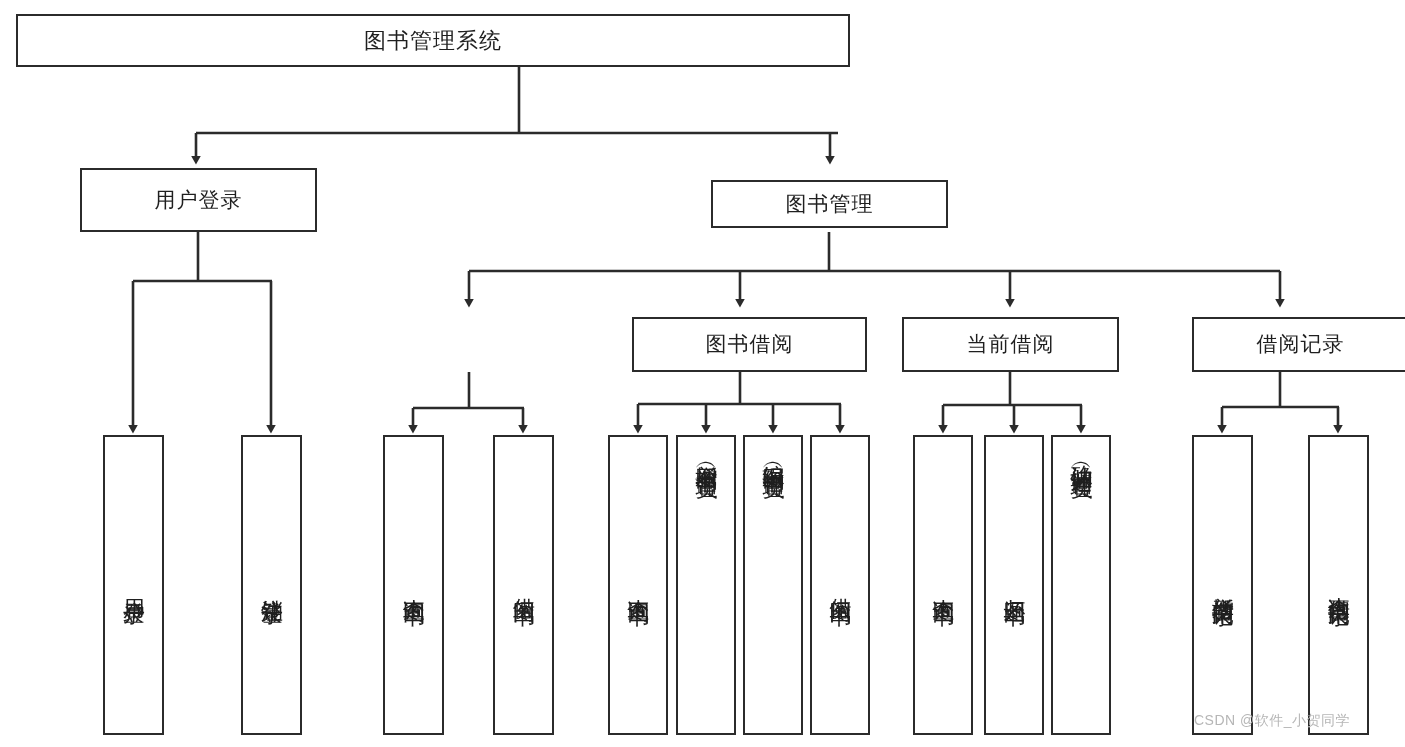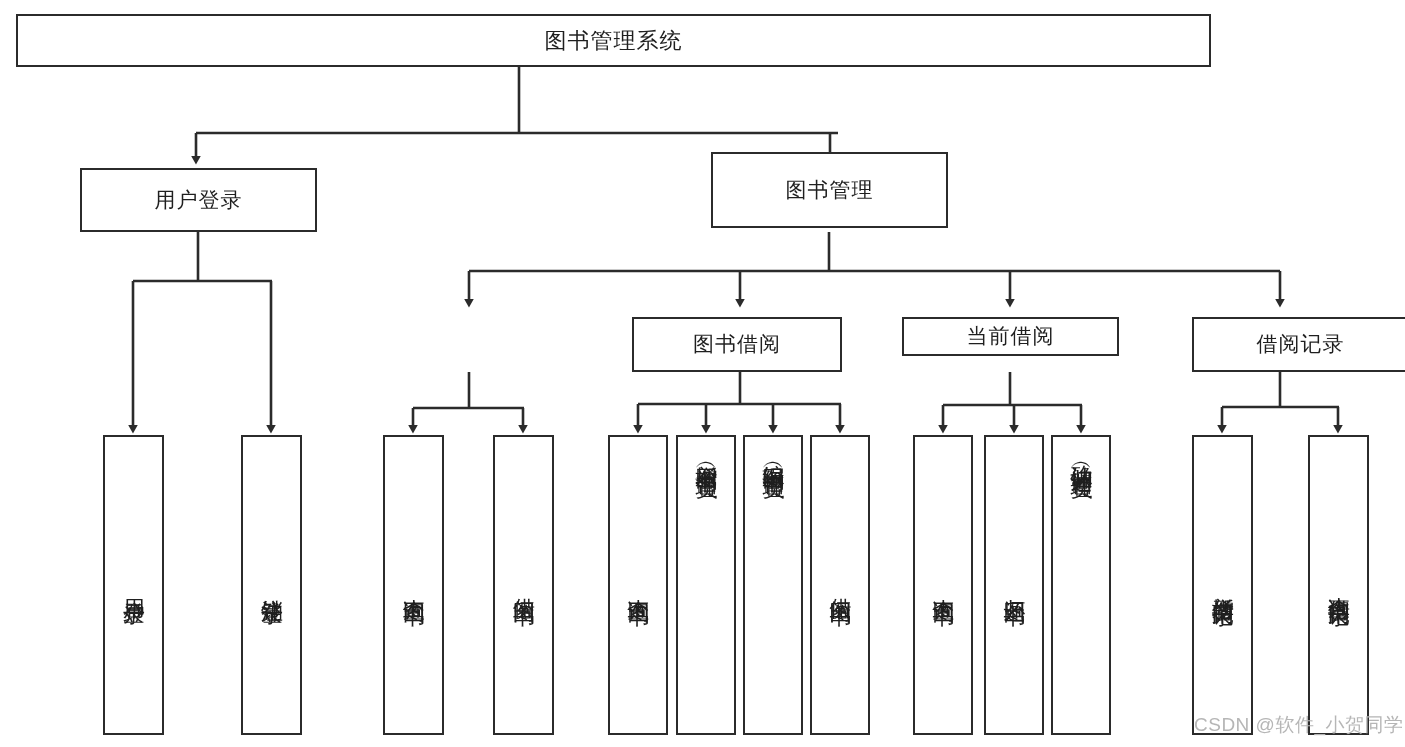--- a/index.html
+++ b/index.html
@@ -48,21 +48,21 @@
     text-orientation:upright;
     font-size:22px;
     line-height:1.22;
     letter-spacing:2px;
     white-space:nowrap;
     color:#1f1f1f;
   }
   .watermark{
     position:absolute;
     left:1194px;top:712px;
-    font-size:19px;
+    font-size:14px;
     color:#b6b6b6;
     white-space:nowrap;
     z-index:5;
     letter-spacing:0.5px;
   }
 </style>
 </head>
 <body>
 
 <div id="stage">
@@ -110,35 +110,35 @@
       <path d="M1014,405 L1014,429" marker-end="url(#arrow)"></path>
       <path d="M1081,405 L1081,429" marker-end="url(#arrow)"></path>
 
       <path d="M1280,372 L1280,407"></path>
       <path d="M1222,407 L1339,407"></path>
       <path d="M1222,407 L1222,429" marker-end="url(#arrow)"></path>
       <path d="M1338,407 L1338,429" marker-end="url(#arrow)"></path>
     </g>
   </svg>
 
-  <div class="node root" style="left:16px;top:14px;width:1195px;height:53px;">
+  <div class="node root" style="left:16px;top:14px;width:834px;height:53px;">
     <span class="lbl">图书管理系统</span>
   </div>
 
   <div class="node" style="left:80px;top:168px;width:237px;height:64px;">
     <span class="lbl">用户登录</span>
   </div>
-  <div class="node" style="left:711px;top:152px;width:237px;height:76px;">
+  <div class="node" style="left:711px;top:180px;width:237px;height:48px;">
     <span class="lbl">图书管理</span>
   </div>
 
-  <div class="node" style="left:632px;top:317px;width:210px;height:55px;text-align:center;">
+  <div class="node" style="left:632px;top:317px;width:235px;height:55px;text-align:center;">
     <span class="lbl">图书借阅</span>
   </div>
-  <div class="node" style="left:902px;top:317px;width:217px;height:39px;">
+  <div class="node" style="left:902px;top:317px;width:217px;height:55px;">
     <span class="lbl">当前借阅</span>
   </div>
   <div class="node" style="left:1172px;top:317px;width:217px;height:55px;margin-left:20px;">
     <span class="lbl">借阅记录</span>
   </div>
 
   <div class="leaf center" style="left:103px;top:435px;width:61px;height:300px;">
     <span class="vlbl">用户登录</span>
   </div>
   <div class="leaf center" style="left:241px;top:435px;width:61px;height:300px;">

